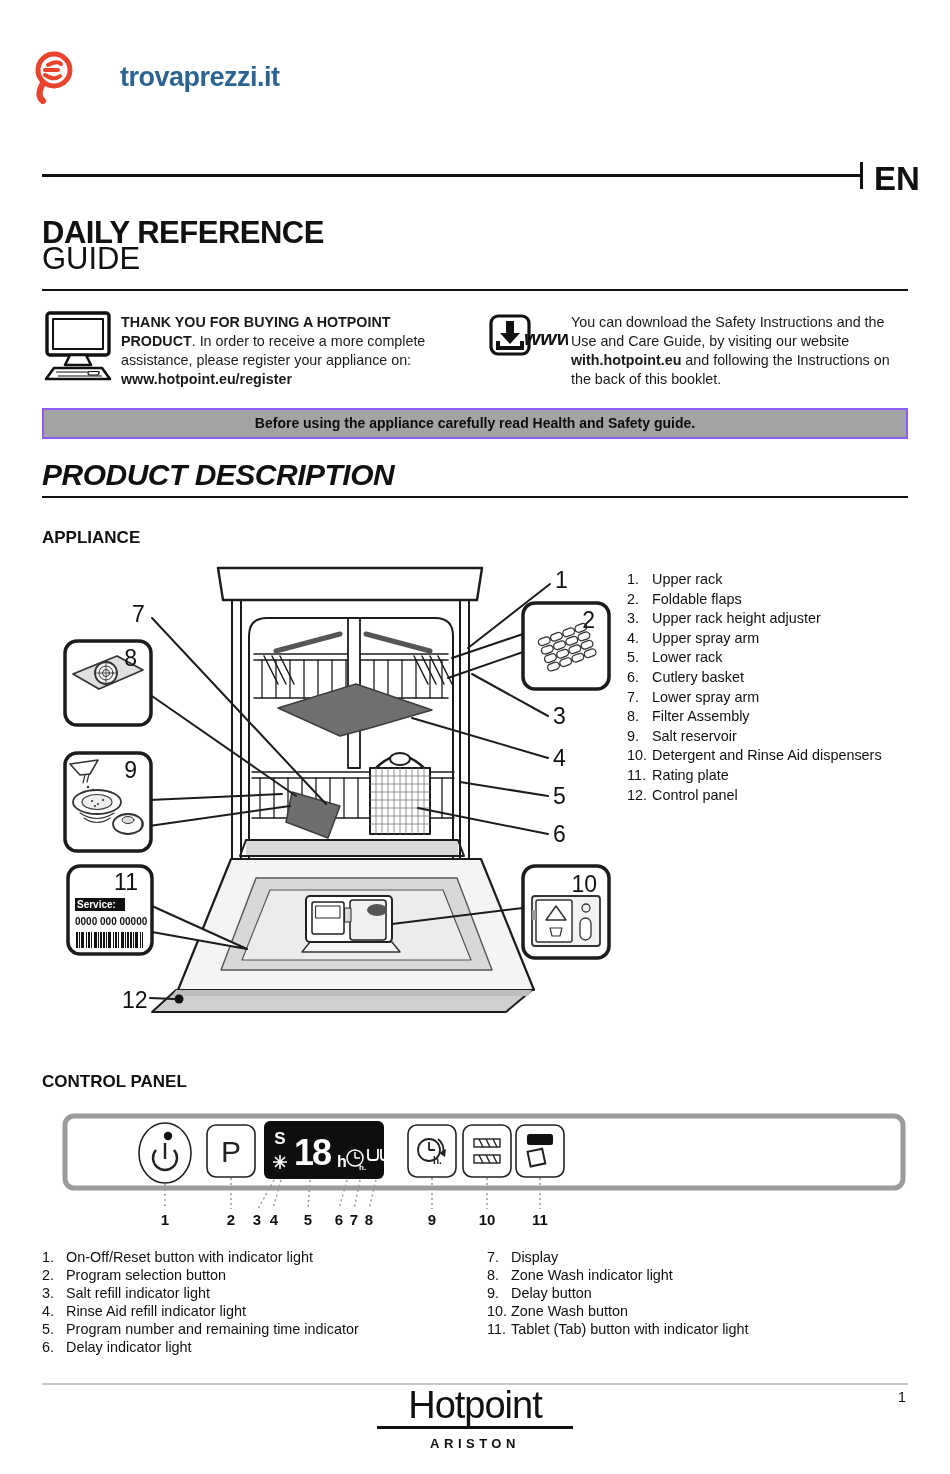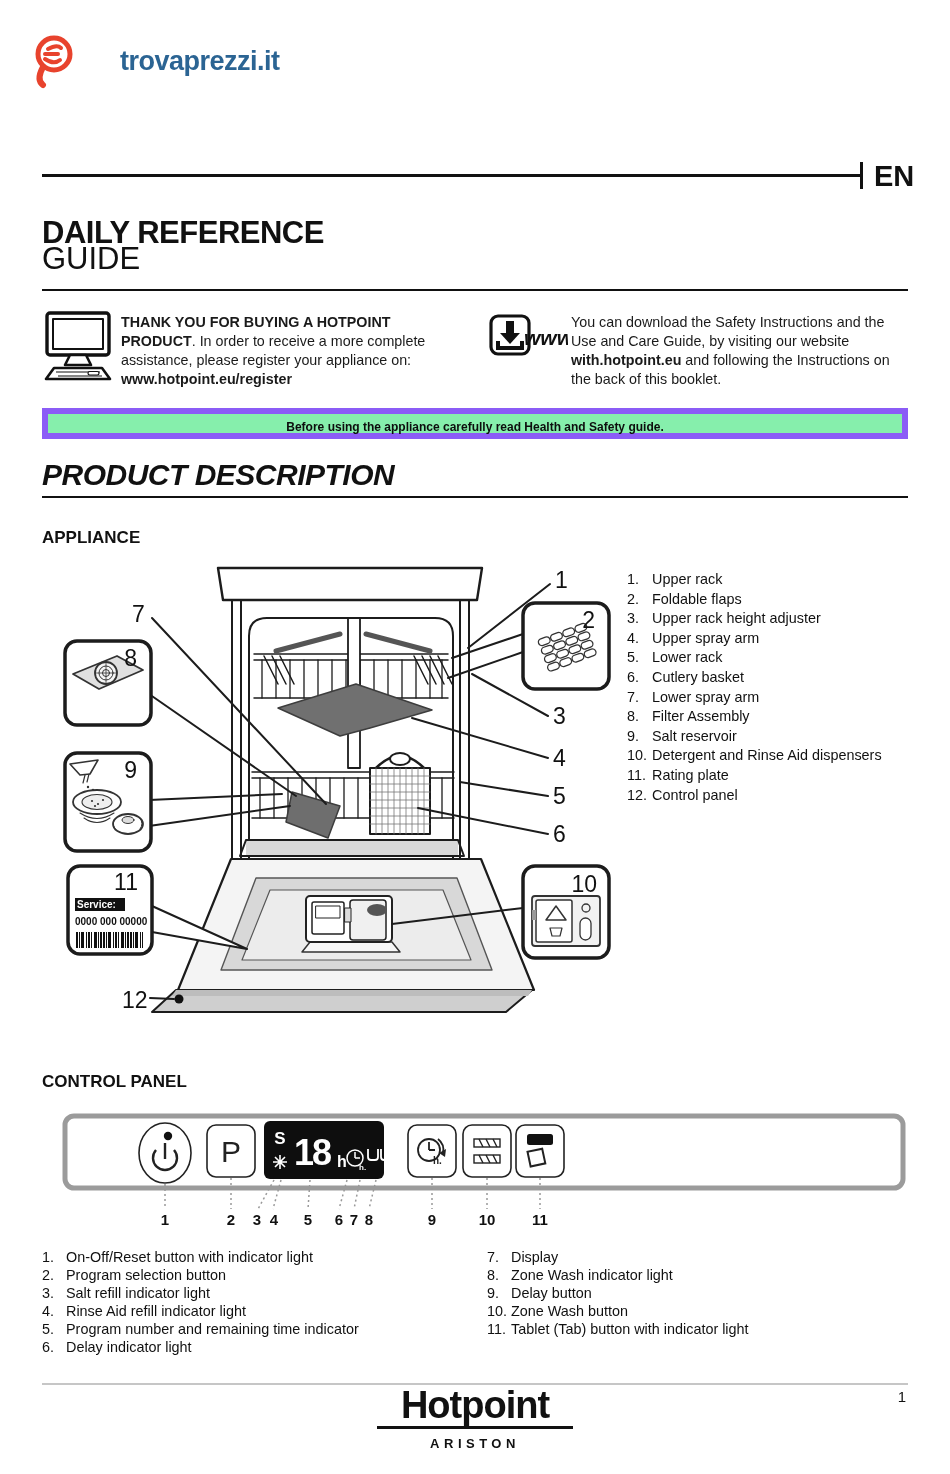--- a/index.html
+++ b/index.html
@@ -10,50 +10,50 @@
   .tp-logo{display:flex;align-items:center;gap:9px;}
   .tp-logo-text{font-size:27px;font-weight:bold;color:#2b6493;letter-spacing:-0.5px;}
   .hdr-line{font-size:14.6px;line-height:32px;color:#3a3a3a;}
   .hlink{color:#58a7d7;text-decoration:none;cursor:pointer;}
   
   .rule{background:#111;}
   .rule-gray{background:#c6c6c6;}
   
   .main-title{font-size:31px;font-weight:bold;line-height:40px;letter-spacing:-0.5px;}
   .main-title-light{font-size:31px;font-weight:normal;line-height:40px;}
-  .en-label{font-size:29px;font-weight:bold;}
+  .en-label{font-size:33px;font-weight:bold;}
   .section-title{font-size:30px;font-weight:bold;letter-spacing:-0.5px;}
   .sub-title{font-size:17px;font-weight:bold;}
   
   .body-text{font-size:14.3px;line-height:19px;color:#1a1a1a;}
   .b{font-weight:bold;}
   
-  .banner{box-sizing:border-box;border:6px solid #8b5cf6;background:#86efac;
-          text-align:center;font-weight:bold;font-size:12px;line-height:27px;color:#0d0d0d;}
+  .banner{box-sizing:border-box;border:2px solid #8b5cf6;background:#a3a3a3;
+          text-align:center;font-weight:bold;font-size:14px;line-height:27px;color:#0d0d0d;}
   
   .lrow{display:flex;}
   .plist .lrow{line-height:19.6px;font-size:14.4px;}
   .legend .lrow{line-height:18px;font-size:14.4px;}
   .ln{flex:none;}
   .plist .ln{width:25px;}
   .legend .ln{width:24px;}
   
   .brand-wrap{text-align:center;}
-  .brand{font-size:38px;font-weight:bold;letter-spacing:-1px;line-height:36px;}
+  .brand{font-size:38px;font-weight:normal;letter-spacing:-1px;line-height:36px;}
   .brand-rule{width:196px;height:3px;background:#111;margin:3px auto 0;}
   .sub-brand{font-size:13px;font-weight:bold;letter-spacing:4.5px;margin-top:7px;}
   .pageno{font-size:15px;}
   svg text{font-family:"Liberation Sans","DejaVu Sans",sans-serif;}
 </style>
 </head>
 <body>
 
 <div class="page">
 
-  <div class="abs tp-logo" style="left:30px;top:32px;gap:44px;">
+  <div class="abs tp-logo" style="left:30px;top:48px;gap:44px;">
     <svg width="46" height="58" viewBox="0 0 46 58">
       <circle cx="24" cy="22" r="16" fill="none" stroke="#e8432d" stroke-width="5"></circle>
       <path d="M18,17 Q27,12 31,16" fill="none" stroke="#e8432d" stroke-width="4" stroke-linecap="round"></path>
       <path d="M15,22 H28 M15,27 Q24,33 30,28" fill="none" stroke="#e8432d" stroke-width="4" stroke-linecap="round"></path>
       <path d="M13,35 Q6,48 13,53" fill="none" stroke="#e8432d" stroke-width="6" stroke-linecap="round"></path>
     </svg>
     <span class="tp-logo-text">trovaprezzi.it</span>
   </div>
 
   <div class="abs rule" style="left:42px;top:174px;width:818px;height:3px;"></div>

